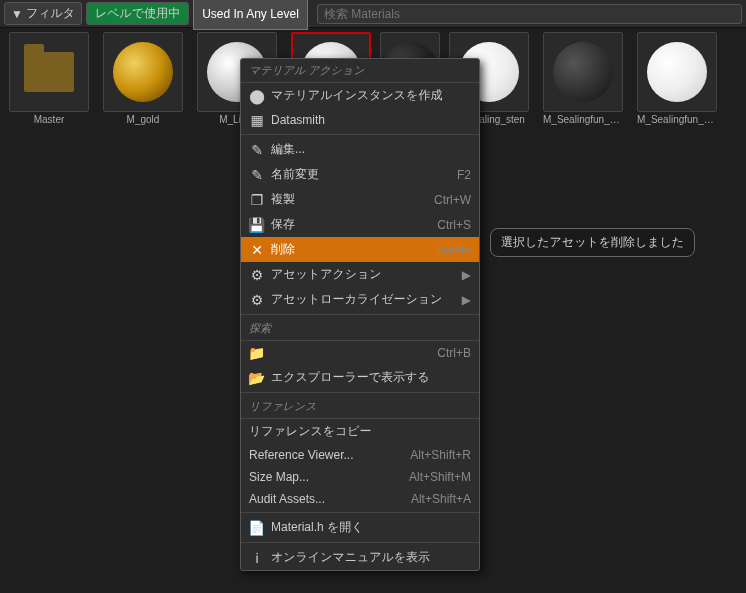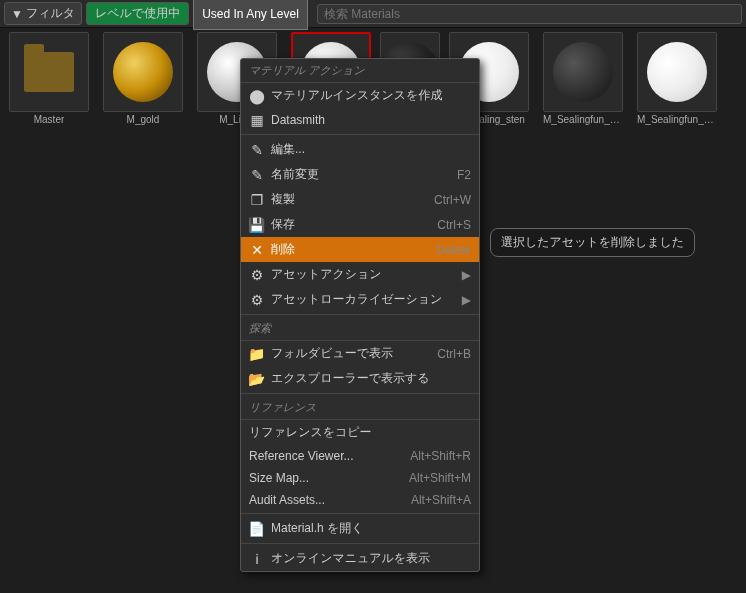--- a/index.html
+++ b/index.html
@@ -378,21 +378,20 @@
       <span class="icon-shape">⚙</span>
       <span>アセットローカライゼーション</span>
       <span class="arrow-right">▶</span>
     </div>
 
     <div class="context-separator"></div>
 
     <div class="context-section-title">探索</div>
     <div class="context-item">
       <span class="icon-shape">📁</span>
-      <span>フォルダビューで表示</span>
       <span class="shortcut">Ctrl+B</span>
     </div>
     <div class="context-item">
       <span class="icon-shape">📂</span>
       <span>エクスプローラーで表示する</span>
     </div>
 
     <div class="context-separator"></div>
 
     <div class="context-section-title">リファレンス</div>

